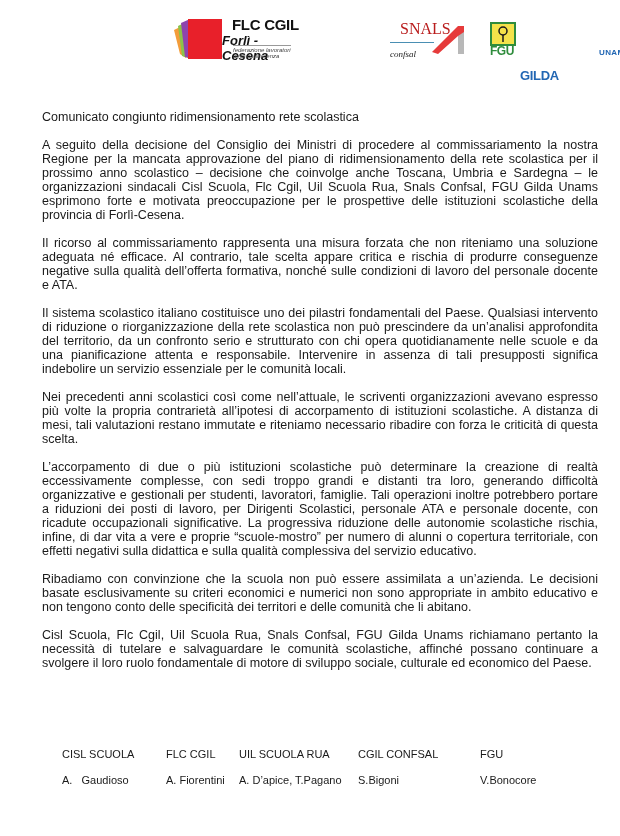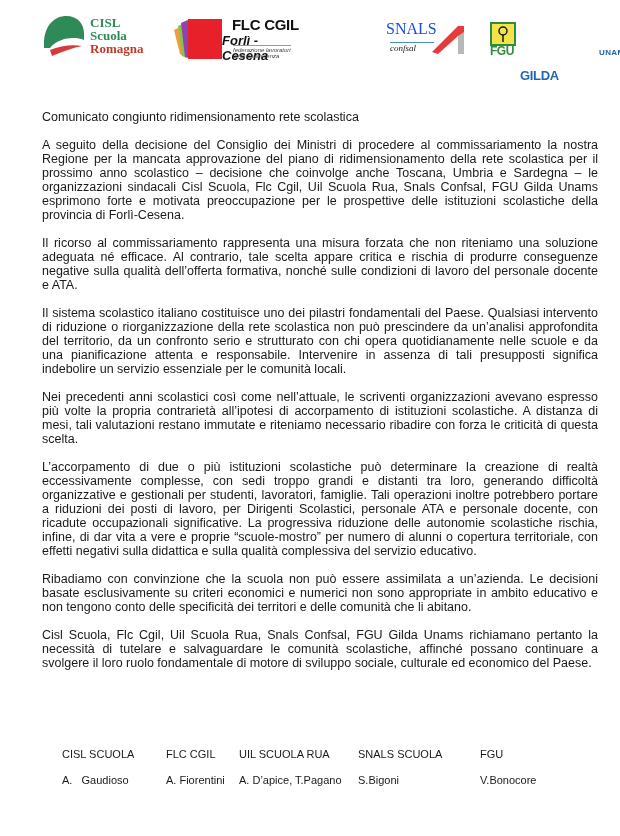--- a/index.html
+++ b/index.html
@@ -23,22 +23,22 @@
     .flc .t1 { position: absolute; left: 60px; top: 0; font-weight: bold; font-size: 15px; color: #111; letter-spacing: -0.3px; }
     .flc .t2 { position: absolute; left: 50px; top: 17px; font-weight: bold; font-style: italic; font-size: 13px; color: #111; }
     .flc .rule { position: absolute; left: 61px; top: 29px; width: 58px; height: 1px; background: #999; }
     .flc .t3 { position: absolute; left: 61px; top: 31px; font-size: 6px; font-style: italic; color: #444; line-height: 6px; }
 
     
     .uil { left: 310px; top: 16px; width: 58px; height: 46px; }
 
     
     .snals { left: 384px; top: 20px; width: 86px; height: 36px; }
-    .snals .t1 { position: absolute; left: 2px; top: 0; font-family: "Liberation Serif", serif; font-size: 16px; color: #1d4ed8; }
-    .snals .t2 { position: absolute; left: 6px; top: 22px; font-family: "Liberation Serif", serif; font-style: italic; font-size: 9px; color: #222; border-top: 1px solid #4a8fb3; padding-top: 0; width: 44px; }
+    .snals .t1 { position: absolute; left: 16px; top: 0; font-family: "Liberation Serif", serif; font-size: 16px; color: #b91c1c; }
+    .snals .t2 { position: absolute; left: 6px; top: 22px; font-family: "Liberation Serif", serif; font-style: italic; font-size: 9px; color: #222; border-top: 1px solid #4a8fb3; padding-top: 6px; width: 44px; }
     .snals .mark { position: absolute; left: 44px; top: 2px; width: 42px; height: 34px; }
 
     
     .fgu { left: 490px; top: 22px; width: 115px; height: 40px; }
     .fgu .box { position: absolute; left: 0; top: 0; width: 26px; height: 24px; background: #f4e24a; border: 2px solid #2f8c3c; box-sizing: border-box; }
     .fgu .fg { position: absolute; left: 0; top: 22px; font-weight: bold; font-size: 12px; color: #2f8c3c; letter-spacing: -0.5px; }
     .fgu .gl { position: absolute; left: 30px; top: 22px; font-weight: bold; font-size: 13px; color: #2166b3; letter-spacing: -0.3px; margin-top: 24px; }
     .fgu .un { position: absolute; left: 76px; top: 26px; font-weight: bold; font-size: 8px; color: #2166b3; letter-spacing: 0.4px; margin-left: 33px; }
 
     .doc { position: absolute; left: 42px; top: 110px; width: 556px; font-size: 12.5px; line-height: 14px; }
@@ -48,31 +48,20 @@
 
     .signatures { position: absolute; left: 62px; top: 748px; width: 540px; font-size: 11px; }
     .sig-row { position: relative; height: 26px; }
     .sig-cell { position: absolute; top: 0; white-space: nowrap; }
   </style>
 </head>
 <body>
 
 <div class="logos">
 
-  <div class="logo cisl">
-    <svg class="mark" viewBox="0 0 44 44">
-      <path d="M2 30 C2 10 14 2 24 2 C36 2 42 10 42 20 L42 26 C32 22 16 24 8 34 L2 34 Z" fill="#2e8b57"></path>
-      <path d="M8 36 C18 32 30 30 40 32 C30 34 20 38 10 42 Z" fill="#d63a3a"></path>
-    </svg>
-    <div class="txt">
-      <div class="t1">CISL</div>
-      <div class="t2">Scuola</div>
-      <div class="t3">Romagna</div>
-    </div>
-  </div>
 
   <div class="logo flc">
     <svg class="mark" viewBox="0 0 52 42">
       <path d="M2 12 L14 6 L14 40 L8 36 Z" fill="#f39c3a"></path>
       <path d="M6 8 L16 3 L16 40 L10 38 Z" fill="#8bc34a"></path>
       <path d="M9 5 L18 1 L18 40 L13 39 Z" fill="#8e44ad"></path>
       <rect x="16" y="1" width="34" height="40" fill="#e8202a"></rect>
     </svg>
     <div class="t1">FLC CGIL</div>
     <div class="t2">Forlì - Cesena</div>
@@ -115,21 +104,21 @@
   <p class="para">L’accorpamento di due o più istituzioni scolastiche può determinare la creazione di realtà eccessivamente complesse, con sedi troppo grandi e distanti tra loro, generando difficoltà organizzative e gestionali per studenti, lavoratori, famiglie. Tali operazioni inoltre potrebbero portare a riduzioni dei posti di lavoro, per Dirigenti Scolastici, personale ATA e personale docente, con ricadute occupazionali significative. La progressiva riduzione delle autonomie scolastiche rischia, infine, di dar vita a vere e proprie “scuole-mostro” per numero di alunni o copertura territoriale, con effetti negativi sulla didattica e sulla qualità complessiva del servizio educativo.</p>
   <p class="para">Ribadiamo con convinzione che la scuola non può essere assimilata a un’azienda. Le decisioni basate esclusivamente su criteri economici e numerici non sono appropriate in ambito educativo e non tengono conto delle specificità dei territori e delle comunità che li abitano.</p>
   <p class="para">Cisl Scuola, Flc Cgil, Uil Scuola Rua, Snals Confsal, FGU Gilda Unams richiamano pertanto la necessità di tutelare e salvaguardare le comunità scolastiche, affinché possano continuare a svolgere il loro ruolo fondamentale di motore di sviluppo sociale, culturale ed economico del Paese.</p>
 </div>
 
 <div class="signatures">
   <div class="sig-row">
     <span class="sig-cell" style="left:0">CISL SCUOLA</span>
     <span class="sig-cell" style="left:104px">FLC CGIL</span>
     <span class="sig-cell" style="left:177px">UIL SCUOLA RUA</span>
-    <span class="sig-cell" style="left:296px">SNALS SCUOLA</span>
+    <span class="sig-cell" style="left:296px">CGIL CONFSAL</span>
     <span class="sig-cell" style="left:418px">FGU</span>
   </div>
   <div class="sig-row">
     <span class="sig-cell" style="left:0; white-space:pre">A.   Gaudioso</span>
     <span class="sig-cell" style="left:104px">A. Fiorentini</span>
     <span class="sig-cell" style="left:177px">A. D’apice, T.Pagano</span>
     <span class="sig-cell" style="left:296px">S.Bigoni</span>
     <span class="sig-cell" style="left:418px">V.Bonocore</span>
   </div>
 </div>

